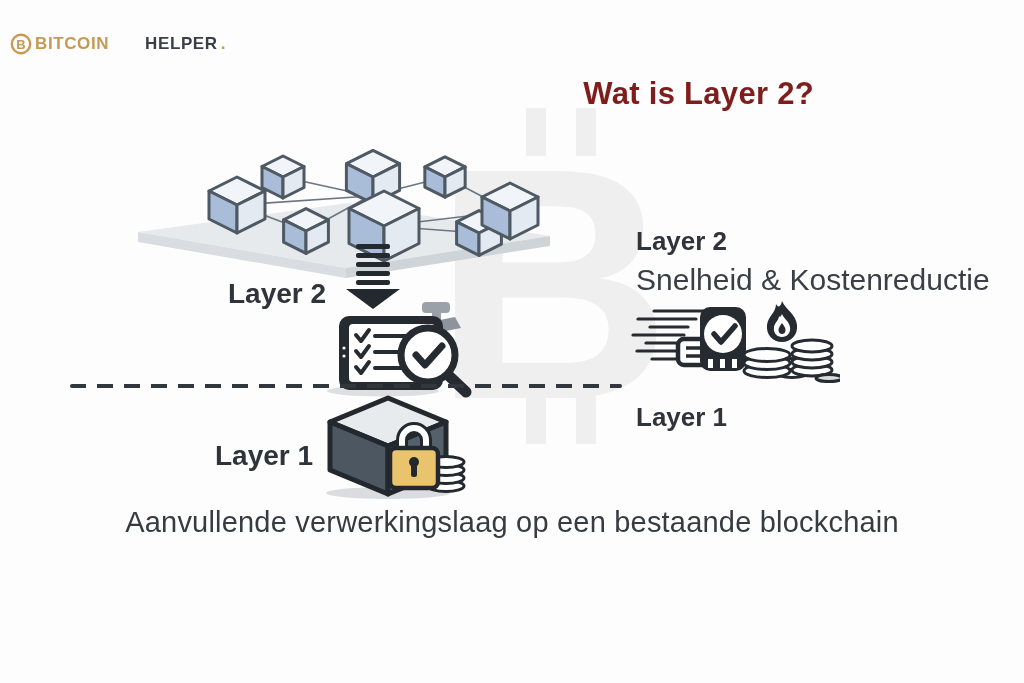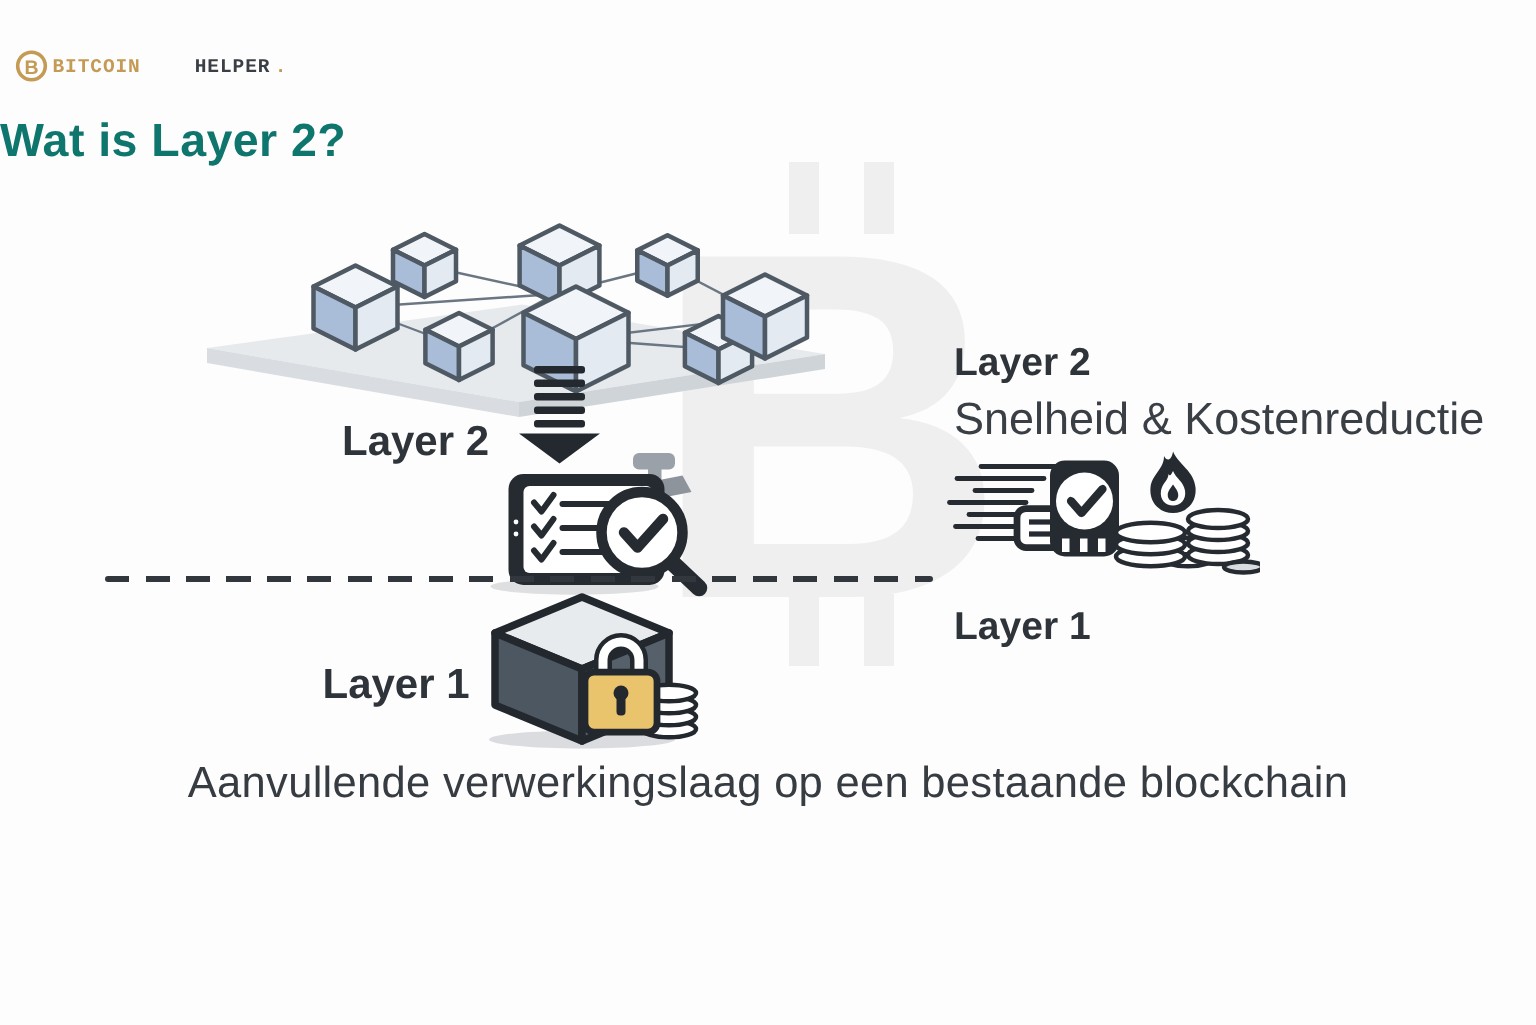--- a/index.html
+++ b/index.html
@@ -9,27 +9,27 @@
     font-family:"Liberation Sans","DejaVu Sans",sans-serif;
     color:#32373d;
   }
   .abs{position:absolute;}
 
   
   #watermark{left:398px;top:78px;width:310px;height:390px;opacity:0.05;}
 
   
   #logo{left:10px;top:33px;display:flex;align-items:center;gap:3px;}
-  #logo .word{font-size:13px;font-weight:bold;letter-spacing:0.6px;font-family:Liberation Mono, monospace;}
+  #logo .word{font-size:17px;font-weight:bold;letter-spacing:0.6px;}
   .gold{color:#c49a55;}
   .dark{color:#3a3f45;padding-left:36px;}
 
   
-  #title{left:0;top:76px;width:814px;text-align:left;
-         font-size:31px;font-weight:bold;color:#0f766e;letter-spacing:0.3px;}
+  #title{left:0;top:76px;width:814px;text-align:right;
+         font-size:31px;font-weight:bold;color:#7f1d1d;letter-spacing:0.3px;}
   .side-label{font-size:28px;font-weight:bold;color:#2f343b;}
   #layer2-left-label{left:228px;top:278px;}
   #layer1-left-label{left:215px;top:440px;}
   .rc-heading{left:636px;font-size:26px;font-weight:bold;color:#2f343b;}
   .rc-sub{left:636px;font-size:30px;color:#3a3f45;}
   #rc-l2-heading{top:226px;}
   #rc-l2-sub{top:263px;}
   #rc-l1-heading{top:402px;}
   #rc-l1-sub{top:441px;}
 

